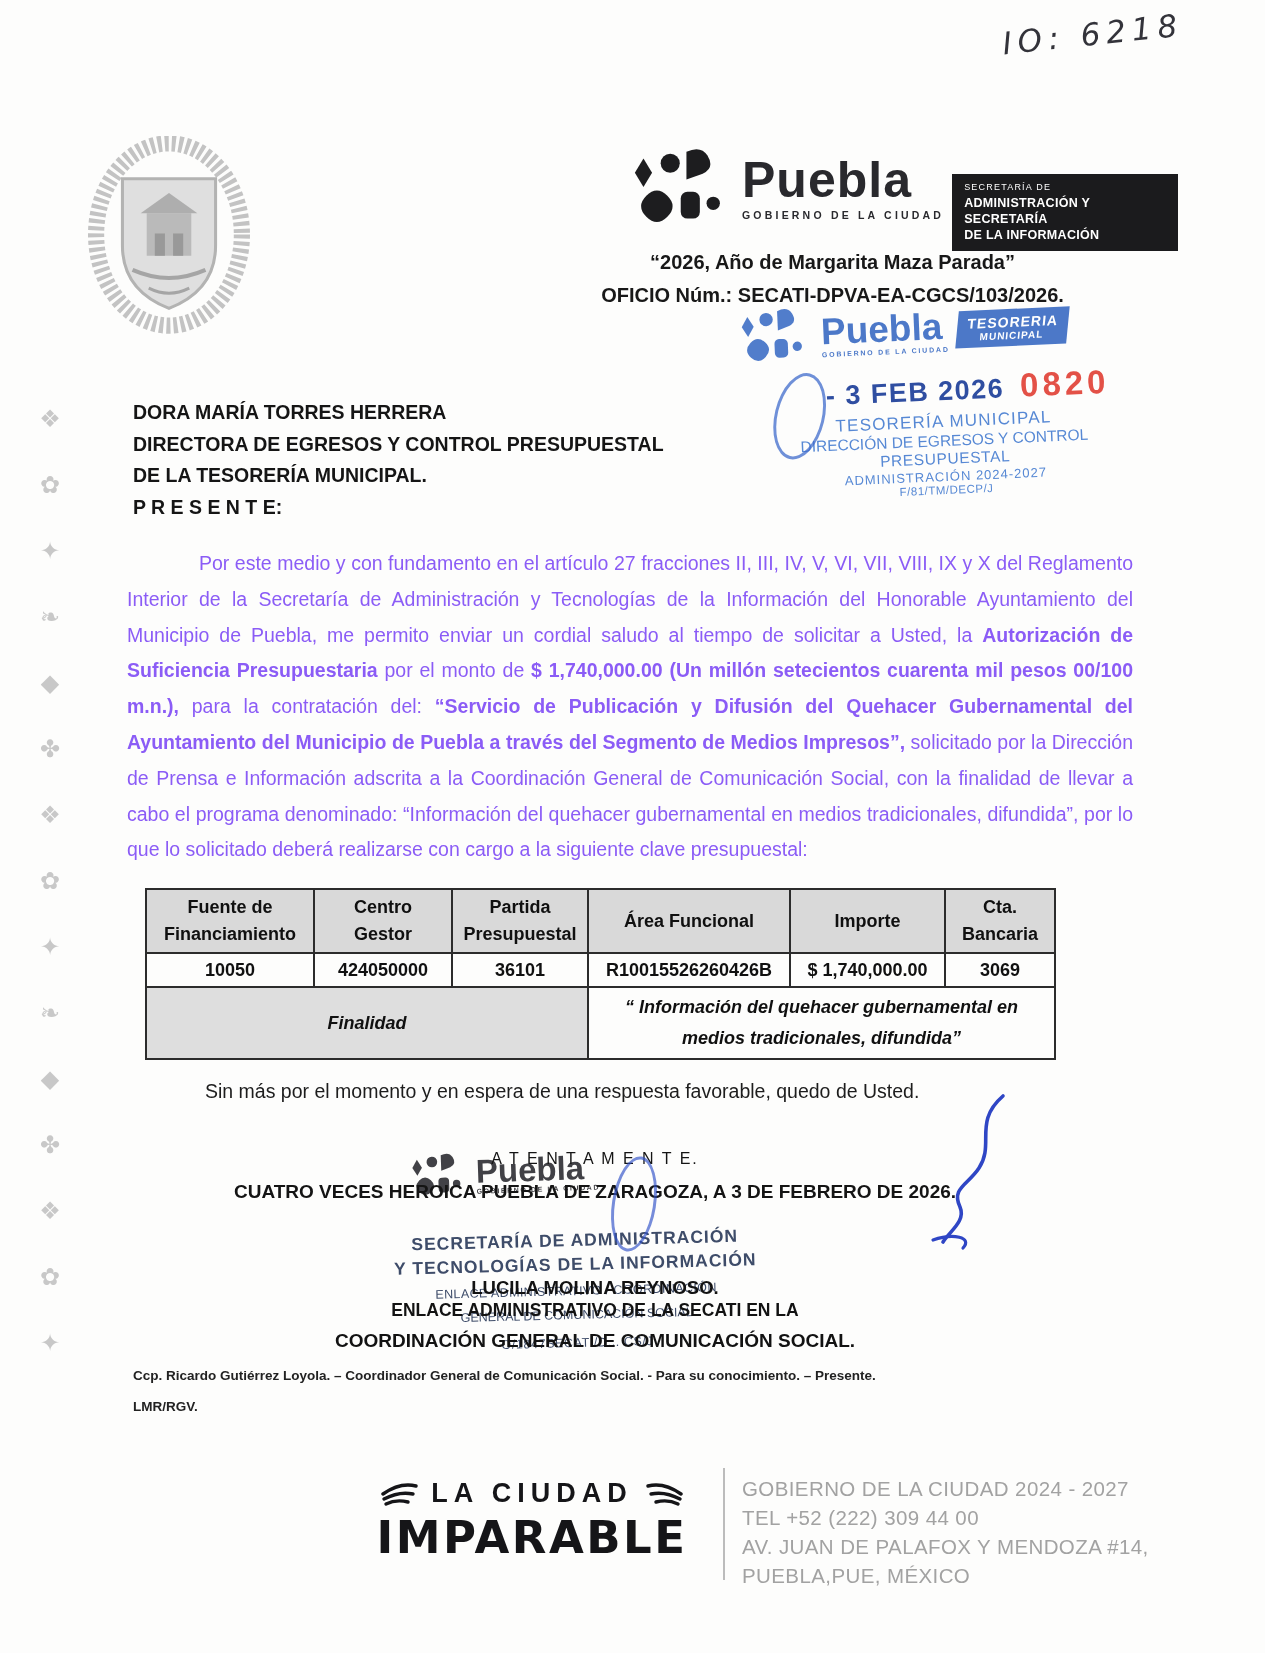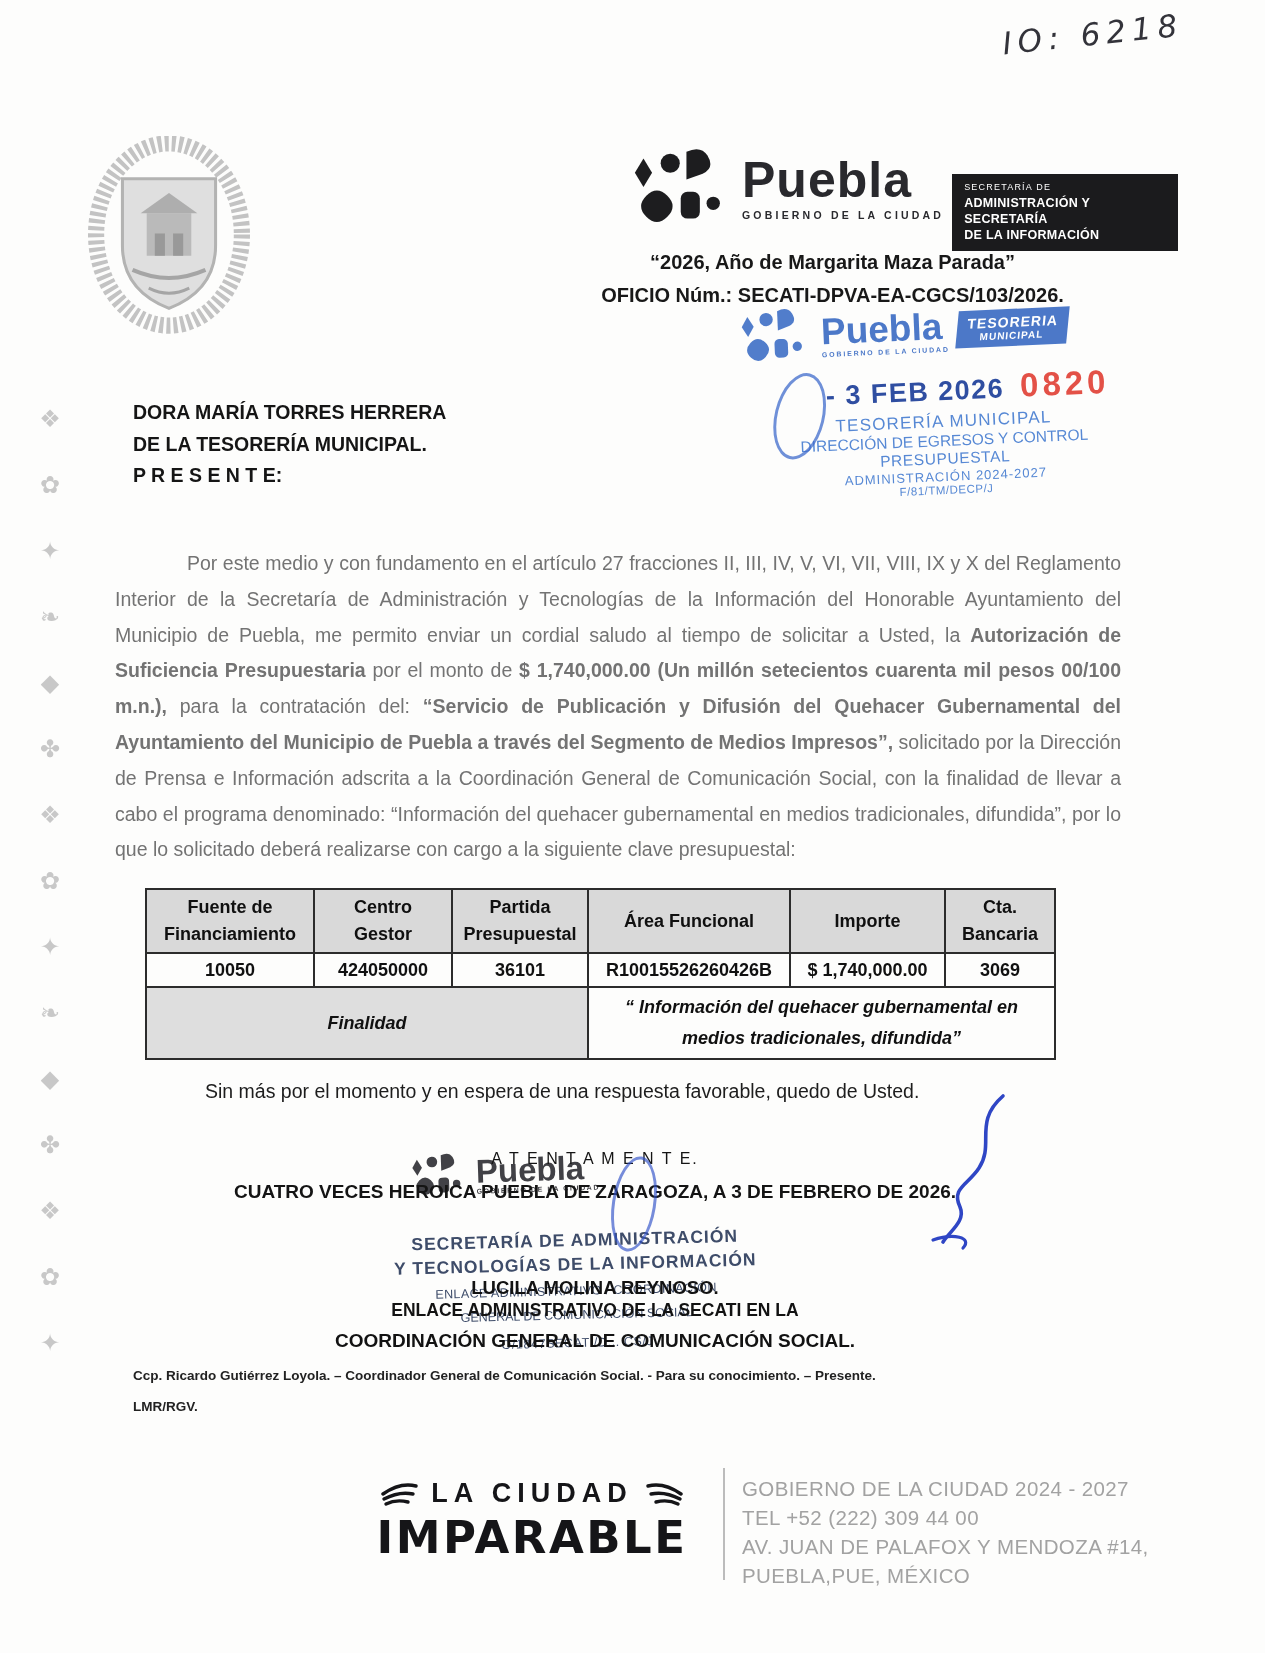--- a/index.html
+++ b/index.html
@@ -60,22 +60,22 @@
   .sl2 { font-size:15.5px; }
   .sl3 { font-size:15.5px; letter-spacing:.6px; }
   .sl4 { font-size:13px; letter-spacing:1px; margin-top:1px; }
   .sl5 { font-size:11.5px; letter-spacing:.5px; }
 
   
   .addressee { position:absolute; left:133px; top:397px; font-weight:bold;
     font-size:19.5px; line-height:31.5px; color:#151515; }
 
   
-  .body-par { position:absolute; left:115px; top:546px; width:1006px; font-size:19.5px;
-    line-height:35.8px; text-align:justify; color:#737373; text-indent:72px; }
+  .body-par { position:absolute; left:127px; top:546px; width:1006px; font-size:19.5px;
+    line-height:35.8px; text-align:justify; color:#8b5cf6; text-indent:72px; }
   .b { font-weight:bold; }
 
   
   .budget { position:absolute; left:145px; top:888px; border-collapse:collapse; color:#101010; }
   .budget th, .budget td { border:2px solid #2c2c2c; text-align:center; vertical-align:middle; padding:4px 8px; }
   .budget th { background:#d9d9d9; font-weight:bold; font-size:18px; line-height:27px; height:60px; }
   .budget td { font-weight:bold; font-size:18px; height:34px; }
   .col-ff{width:168px;} .col-cg{width:138px;} .col-pp{width:136px;}
   .col-af{width:202px;} .col-imp{width:155px;} .col-cb{width:110px;}
   .fin-label { background:#dedede; font-style:italic; height:70px; font-size:18.5px; }
@@ -219,20 +219,21 @@
       <div class="sl1">TESORERÍA MUNICIPAL</div>
       <div class="sl2">DIRECCIÓN DE EGRESOS Y CONTROL</div>
       <div class="sl3">PRESUPUESTAL</div>
       <div class="sl4">ADMINISTRACIÓN 2024-2027</div>
       <div class="sl5">F/81/TM/DECP/J</div>
     </div>
   </div>
 
   <div class="addressee">
     <div>DORA MARÍA TORRES HERRERA</div>
+    <div>DIRECTORA DE EGRESOS Y CONTROL PRESUPUESTAL</div>
     <div>DE LA TESORERÍA MUNICIPAL.</div>
     <div>P R E S E N T E:</div>
   </div>
 
   <p class="body-par"><span>Por este medio y con fundamento en el artículo 27 fracciones II, III, IV, V, VI, VII, VIII, IX y X del Reglamento Interior de la Secretaría de Administración y Tecnologías de la Información del Honorable Ayuntamiento del Municipio de Puebla, me permito enviar un cordial saludo al tiempo de solicitar a Usted, la </span><span class="b">Autorización de Suficiencia Presupuestaria</span><span> por el monto de </span><span class="b">$ 1,740,000.00 (Un millón setecientos cuarenta mil pesos 00/100 m.n.),</span><span> para la contratación del: </span><span class="b">“Servicio de Publicación y Difusión del Quehacer Gubernamental del Ayuntamiento del Municipio de Puebla a través del Segmento de Medios Impresos”,</span><span> solicitado por la Dirección de Prensa e Información adscrita a la Coordinación General de Comunicación Social, con la finalidad de llevar a cabo el programa denominado: “Información del quehacer gubernamental en medios tradicionales, difundida”, por lo que lo solicitado deberá realizarse con cargo a la siguiente clave presupuestal:</span></p>
 
   <table class="budget">
     <tbody>
         <tr>
       <th class="col-ff">Fuente de Financiamiento</th>

